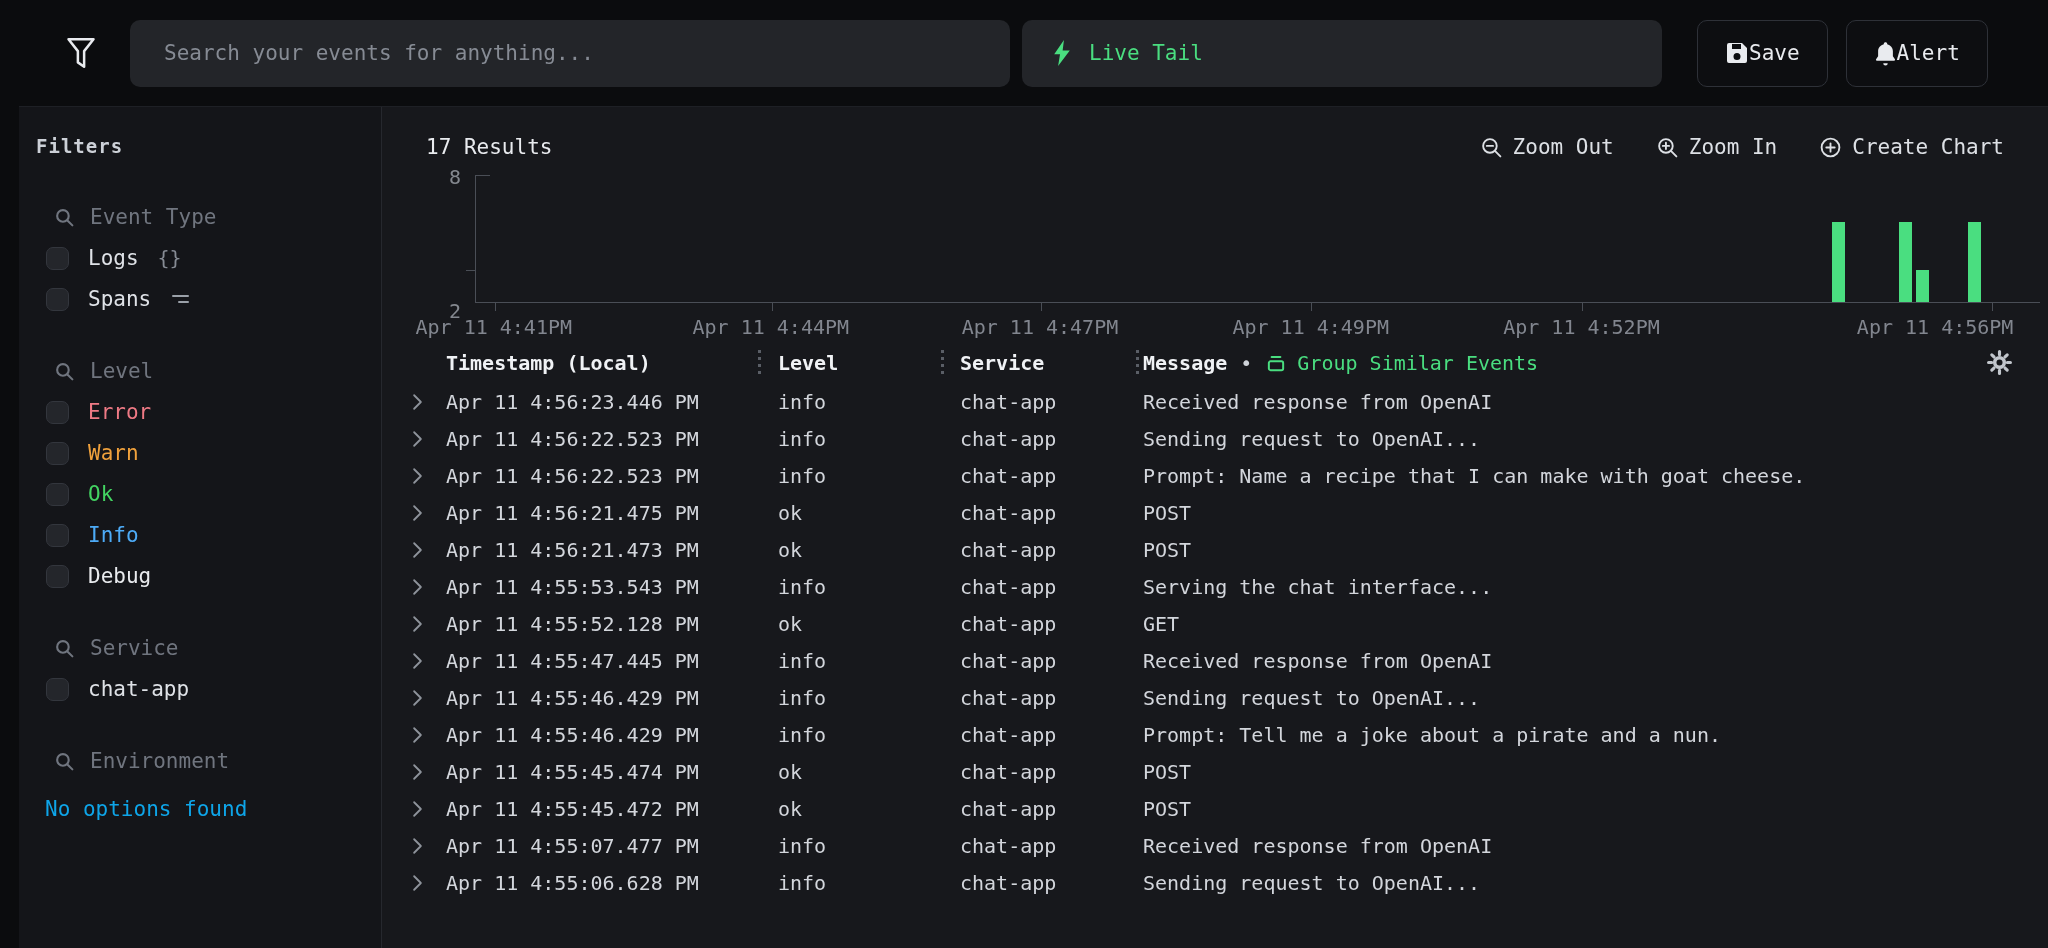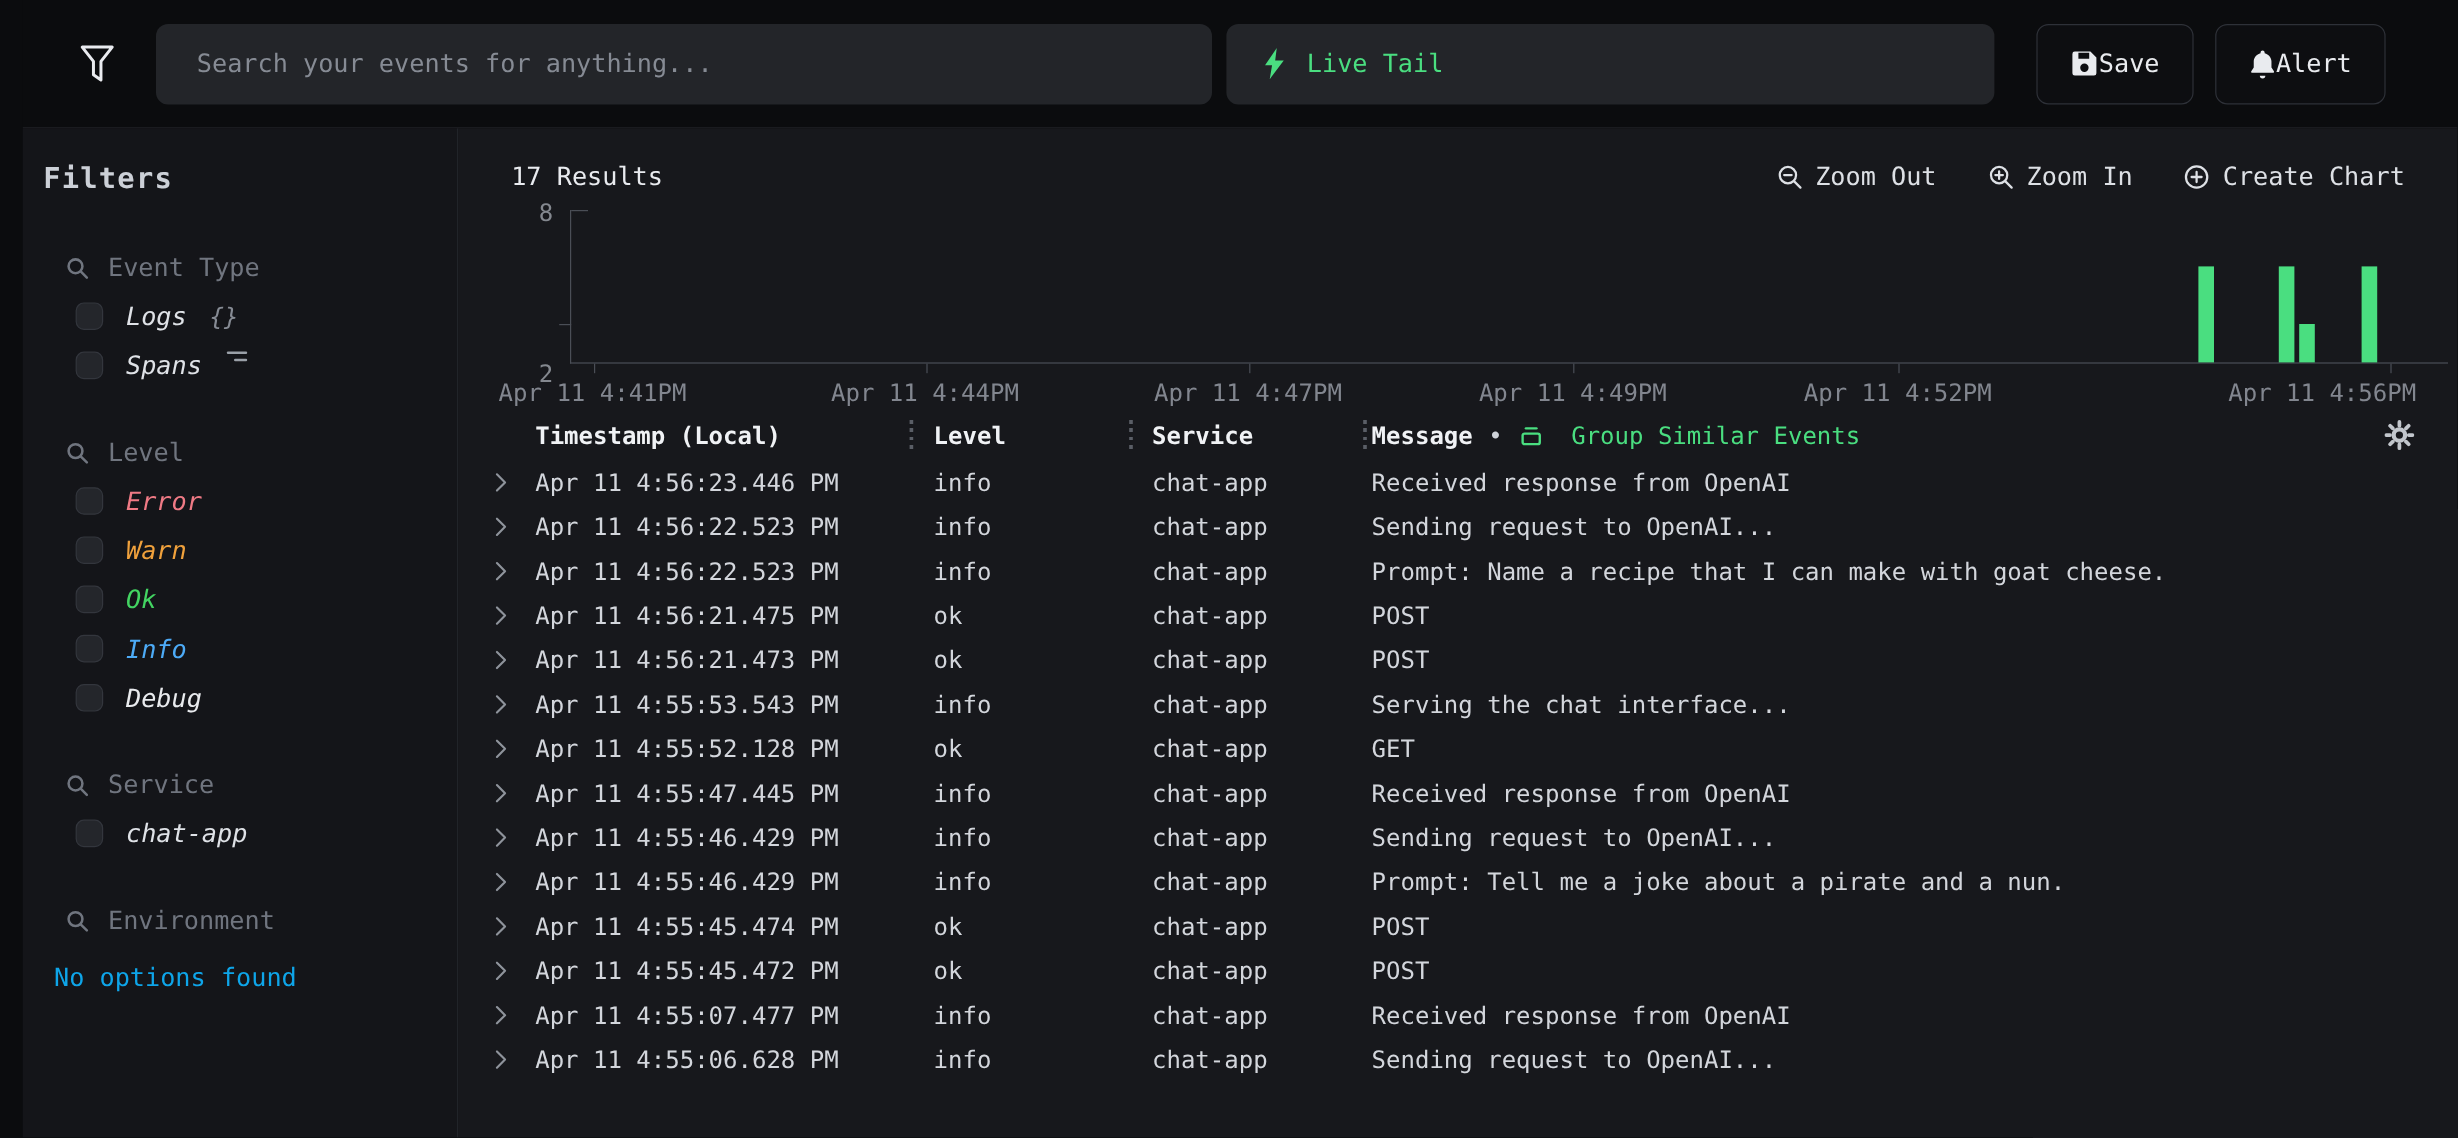--- a/index.html
+++ b/index.html
@@ -21,25 +21,25 @@
   .tb-btn.save { margin-left:35px; }
   .tb-btn.alert { margin-left:18px; }
 
   
   .body-wrap { flex:1; display:flex; min-height:0; }
   .sidebar { width:363px; flex:0 0 363px; background:#141519; border-right:1px solid #26282e;
              padding-top:28px; color:#dfe2e7; }
   .main { flex:1; background:#17181c; position:relative; min-width:0; }
 
   
-  .filters-title { margin-left:17px; font-size:24px; font-weight:bold; color:#ccd0d7; letter-spacing:1px; }
+  .filters-title { margin-left:17px; font-size:19px; font-weight:bold; color:#ccd0d7; letter-spacing:1px; }
   .section-head { margin:0 0 0 35px; display:flex; align-items:center; gap:15px;
                   color:#70757f; font-size:21px; cursor:text; }
   .sec-gap { margin-top:48px; }
-  .fitem { margin:17px 0 0 44px; display:flex; gap:19px; font-size:21px; cursor:pointer;font-style:italic; }
+  .fitem { margin:17px 0 0 27px; display:flex; align-items:center; gap:19px; font-size:21px; cursor:pointer; }
   .checkbox { width:23px; height:23px; flex:0 0 23px; border-radius:7px; background:#24262b; border:1px solid #33363d; }
   .suffix { color:#868b94; font-size:20px; }
   .spans-ico { display:inline-flex; flex-direction:column; gap:4px; margin-left:2px; }
   .spans-ico i { display:block; height:2px; background:#9aa0a8; border-radius:1px; }
   .spans-ico i:nth-child(1){ width:17px; }
   .spans-ico i:nth-child(2){ width:11px; margin-left:6px; }
   .empty-note { margin:24px 0 0 26px; font-size:21px; color:#0ea5e9; }
 
   
   .results-row { display:flex; align-items:center; justify-content:space-between; padding:28px 44px 0 44px; }
@@ -65,21 +65,21 @@
   
   .table { }
   .thead, .trow { display:grid; grid-template-columns:36px 332px 182px 183px 1fr;
                   align-items:center; padding:0 36px 0 28px; }
   .thead { height:40px; position:relative; font-size:20px; font-weight:bold; color:#f0f2f5; }
   .col-sep { position:absolute; top:7px; width:3px; height:26px;
              background:repeating-linear-gradient(to bottom,#5a5e66 0 3px,transparent 3px 7px);
              cursor:col-resize; }
   .msg-head { display:flex; align-items:flex-start; gap:13px; }
   .bullet { color:#cfd3d9; font-weight:normal; }
-  .group-btn { display:flex; align-items:center; gap:22px; color:#4ade80; font-weight:normal; cursor:pointer; }
+  .group-btn { display:flex; align-items:center; gap:10px; color:#4ade80; font-weight:normal; cursor:pointer; }
   .gear { position:absolute; right:36px; top:7px; color:#c2c6cc; cursor:pointer; }
   .trow { height:37px; font-size:20px; color:#d3d6dc; cursor:pointer; }
   .trow .chev { color:#8e939b; display:flex; align-items:center; }
 </style>
 </head>
 <body>
 
 <div class="app">
 
   <div class="topbar">

